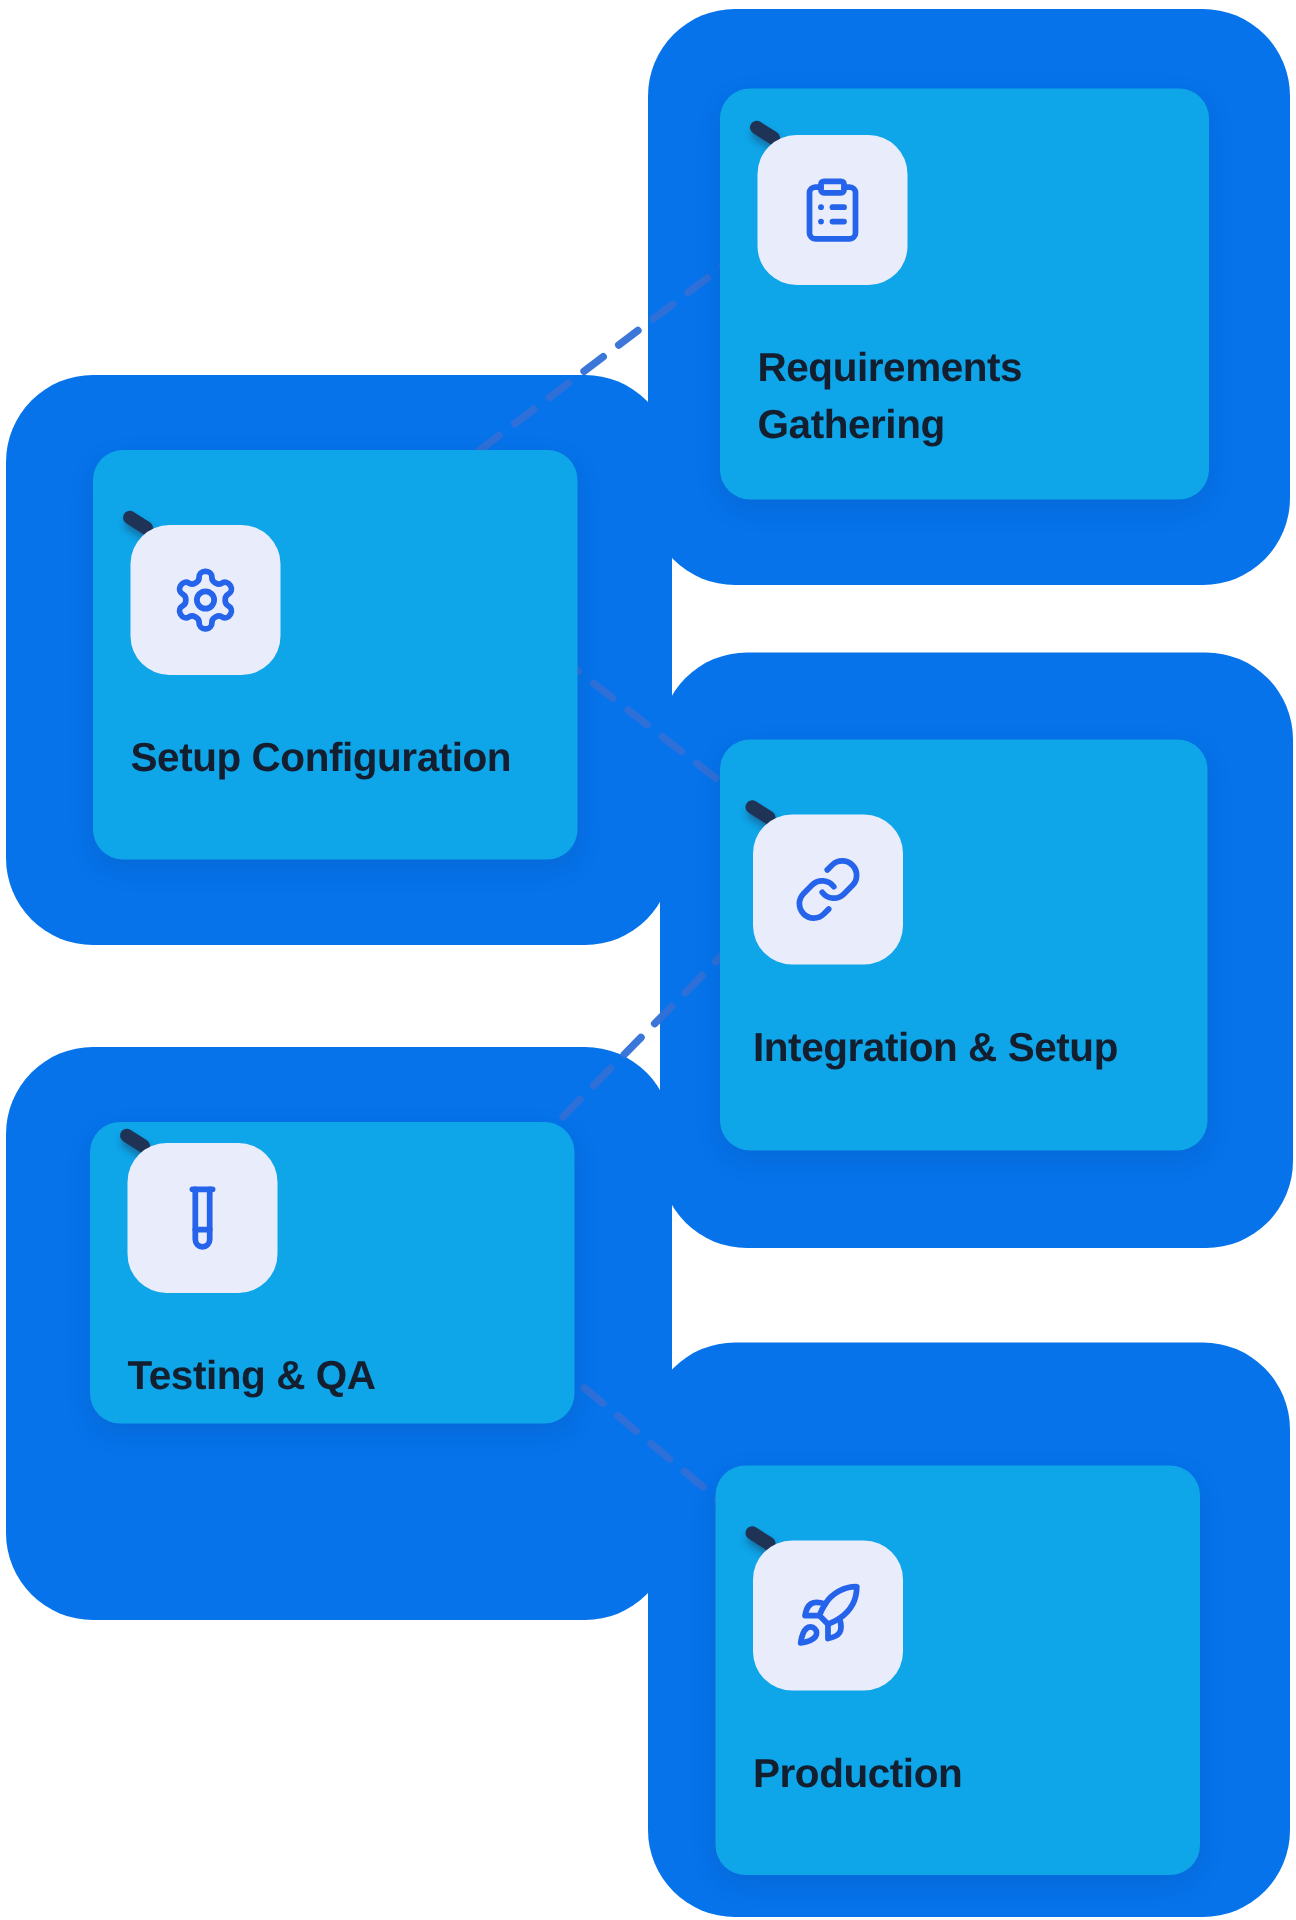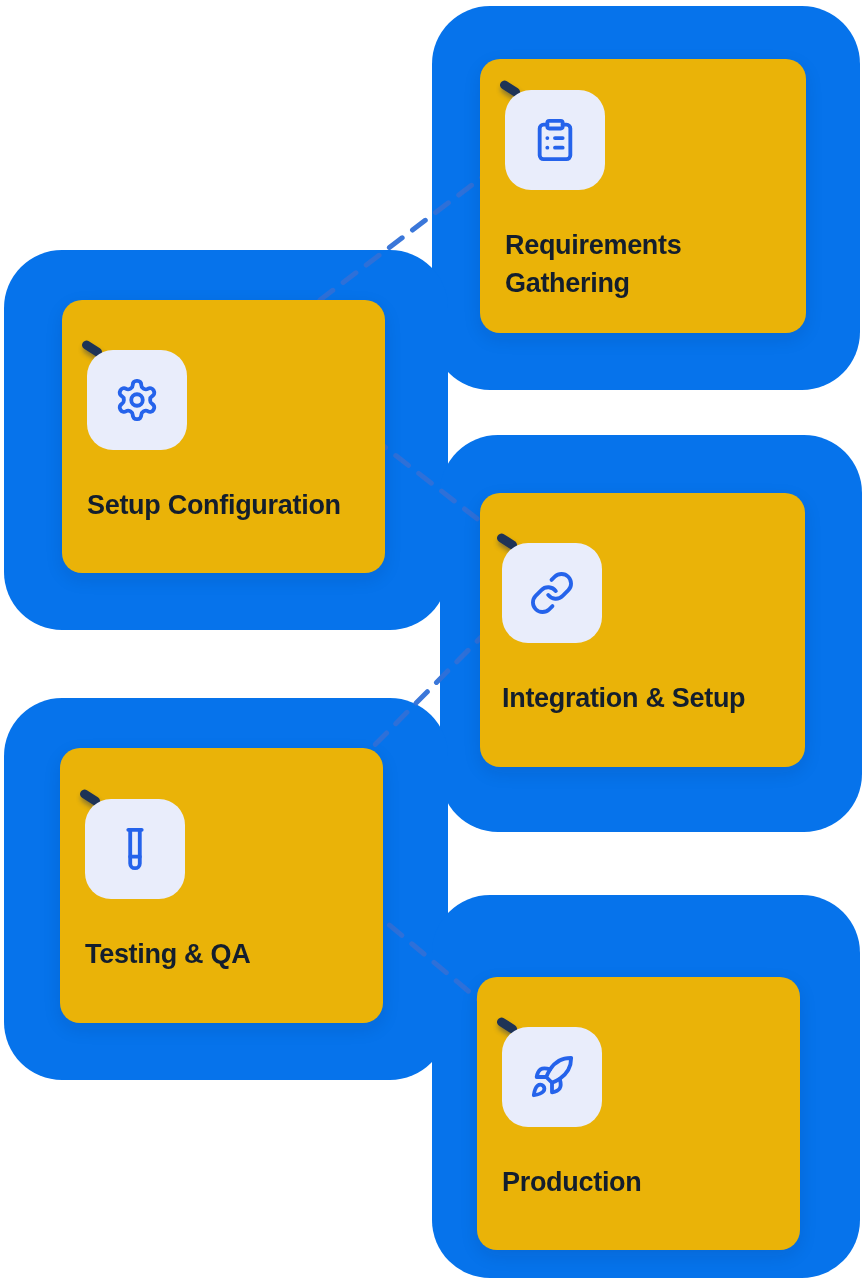--- a/index.html
+++ b/index.html
@@ -24,21 +24,21 @@
   .connector-layer {
     position: absolute;
     inset: 0;
     width: 864px;
     height: 1280px;
     z-index: 2;
     pointer-events: none;
   }
   .card {
     position: absolute;
-    background: #eab308;
+    background: #0ea5e9;
     border-radius: 20px;
     z-index: 3;
     display: flex;
     flex-direction: column;
     justify-content: center;
     align-items: flex-start;
     padding-left: 25px;
     padding-right: 18px;
     box-sizing: border-box;
     gap: 36px;
@@ -86,21 +86,21 @@
   
   #blob-requirements { left: 432px; top: 6px;   width: 428px; height: 384px; }
   #blob-agent        { left: 4px;   top: 250px; width: 444px; height: 380px; }
   #blob-integration  { left: 440px; top: 435px; width: 422px; height: 397px; }
   #blob-testing      { left: 4px;   top: 698px; width: 444px; height: 382px; }
   #blob-production   { left: 432px; top: 895px; width: 428px; height: 383px; }
 
   #card-requirements { left: 480px; top: 59px;  width: 326px; height: 274px; }
   #card-agent        { left: 62px;  top: 300px; width: 323px; height: 273px; }
   #card-integration  { left: 480px; top: 493px; width: 325px; height: 274px; padding-left: 22px; }
-  #card-testing      { left: 60px;  top: 748px; width: 323px; height: 275px; }
+  #card-testing      { left: 60px;  top: 748px; width: 323px; height: 201px; }
   #card-production   { left: 477px; top: 947px; width: 323px; height: 273px; margin-top: 30px; }
 </style>
 </head>
 <body>
 
 <div class="stage">
 
   <div class="blob" id="blob-requirements"></div>
   <div class="blob" id="blob-agent"></div>
   <div class="blob" id="blob-integration"></div>

